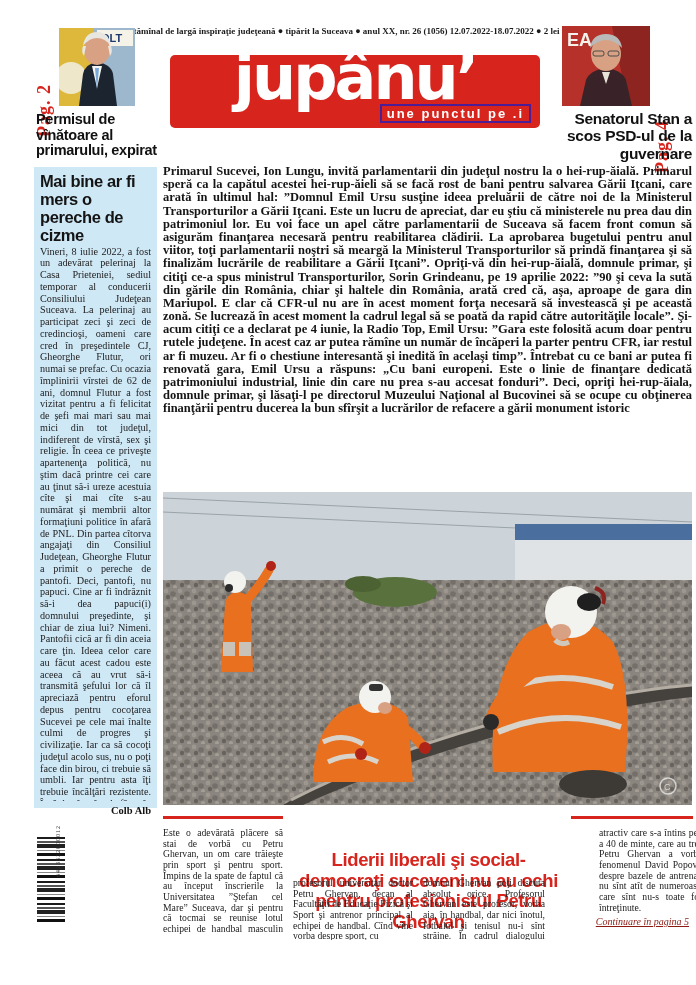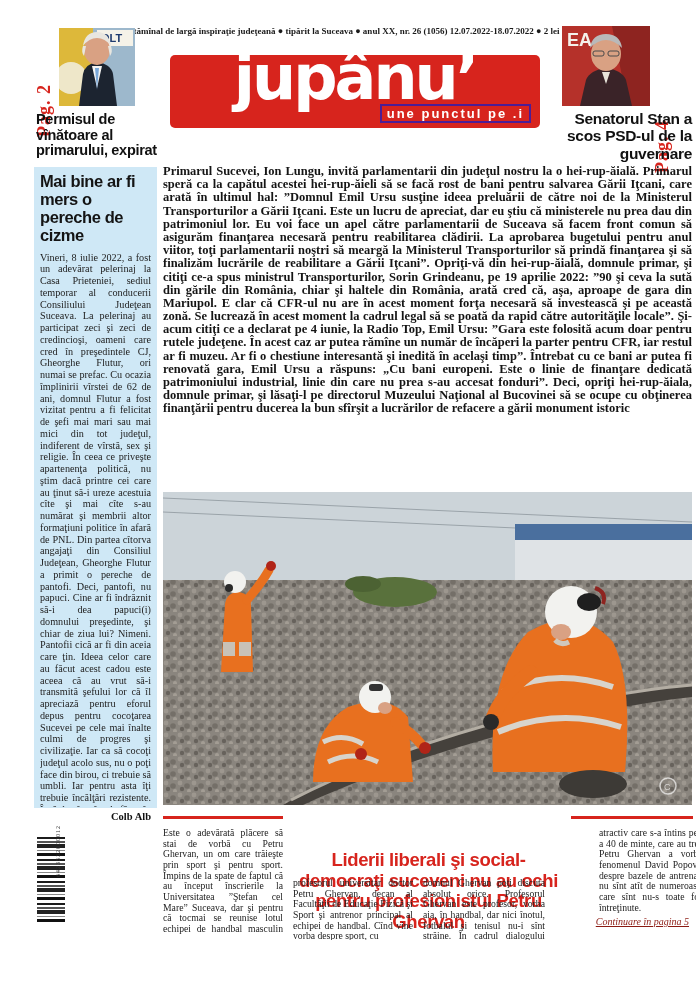--- a/index.html
+++ b/index.html
@@ -20,21 +20,21 @@
         writing-mode:vertical-rl;transform:rotate(180deg);letter-spacing:1px;}
   #pag2{left:34px;top:52px;height:85px;}
   #pag4{left:652px;top:88px;height:85px;}
 
   
   #photo1{left:59px;top:28px;width:76px;height:78px;}
   #lefthead{left:36px;top:112px;width:124px;font-family:"Liberation Sans",sans-serif;
         font-weight:bold;font-size:14.5px;line-height:1.08;color:#111;letter-spacing:-0.3px;}
   #bluebox{left:34px;top:167px;width:123px;height:641px;background:#cfe8f6;padding:5px 6px;box-sizing:border-box;}
   #boxhead{font-family:"Liberation Sans",sans-serif;font-weight:bold;font-size:16.5px;line-height:1.1;
-        color:#141414;letter-spacing:-0.4px;margin-bottom:7px;}
+        color:#141414;letter-spacing:-0.4px;margin-bottom:1px;}
   #boxbody{font-size:10.2px;line-height:1.152;text-align:justify;color:#222;height:555px;overflow:hidden;}
   #boxbyline{text-align:right;font-weight:bold;font-size:10.5px;color:#111;margin-top:4px;}
 
   
   #barcode{left:37px;top:837px;width:38px;height:86px;}
   #bars{position:absolute;left:0;top:0;width:28px;height:86px;background:
      repeating-linear-gradient(180deg,#1c1c1c 0 2px,#fff 2px 4px,#555 4px 6px,#fff 6px 7px,
      #222 7px 11px,#fff 11px 13px,#888 13px 14px,#fff 14px 16px,#111 16px 19px,#fff 19px 22px);}
   #barnum{position:absolute;left:18px;top:40px;font-size:6px;color:#333;letter-spacing:1px;
      transform:rotate(-90deg);transform-origin:left top;white-space:nowrap;}

